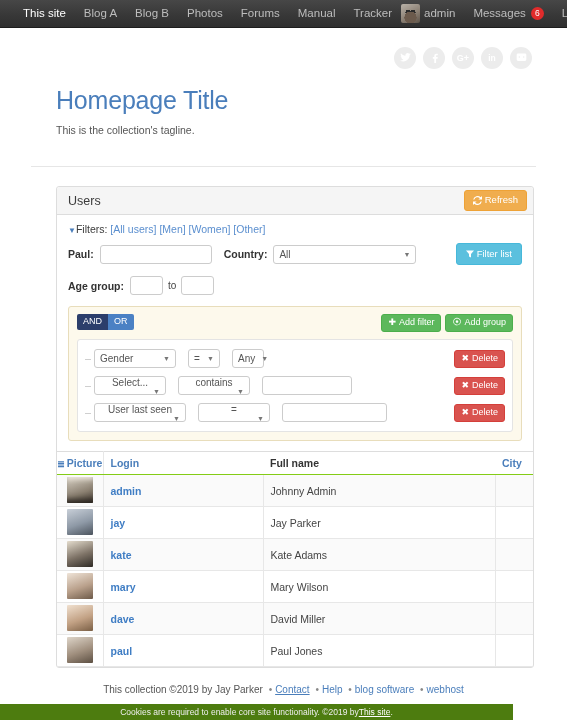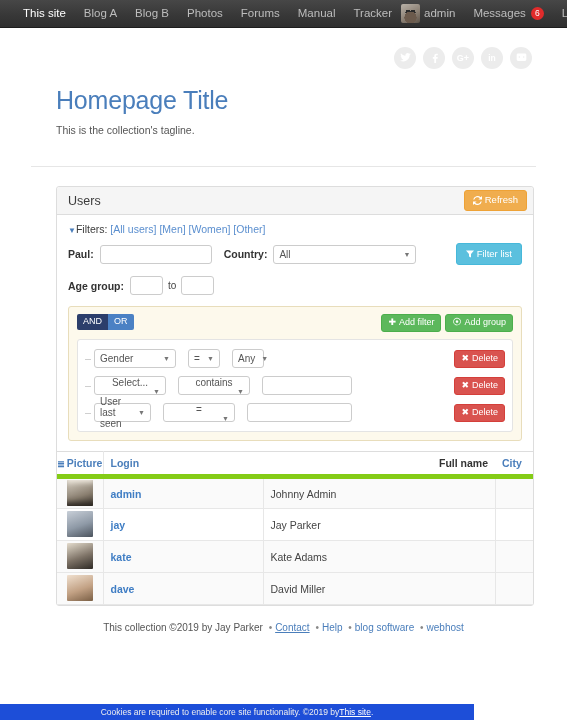--- a/index.html
+++ b/index.html
@@ -165,37 +165,37 @@
   .crit-row:before {
     content: ""; position: absolute; left: 0; top: 50%;
     width: 6px; height: 1px; background: #cfcfcf;
   }
   .crit-row .del { margin-left: auto; }
   .sel-a { width: 82px; }
   .sel-op-sm { width: 32px; }
   .sel-any { width: 32px; }
   .sel-b { width: 90px; }
   .sel-c { width: 72px; flex-direction: column; }
-  .sel-d { width: 57px; }
+  .sel-d { width: 92px; flex-direction: column; }
   .inp-val { width: 90px; height: 19px; }
   .inp-val2 { width: 105px; height: 19px; }
 
   
   .tbl { width: 100%; border-collapse: collapse; font-size: 10.5px; }
   .tbl th {
     text-align: left;
     padding: 5px 7px;
     border-top: 1px solid #dddddd;
-    border-bottom: 5px solid #84cc16;
+    border-bottom: 1px solid #84cc16;
     background: #ffffff;
     font-size: 10.5px;
     color: #4a7ebb;
     font-weight: bold;
   }
-  .tbl th.plain { color: #333333; text-align: right; }
+  .tbl th.plain { color: #333333; }
   .tbl td {
     padding: 0 7px;
     border-bottom: 1px solid #e7e7e7;
     border-right: 1px solid #e7e7e7;
     height: 32px;
     vertical-align: middle;
     color: #444;
   }
   .tbl th.col-pic, .tbl td.col-pic { width: 46px; padding: 0; text-align: center; border-right: 1px solid #e7e7e7;}
   .tbl th.col-login, .tbl td.col-login { width: 160px; }
@@ -209,22 +209,22 @@
   .sort-ico { font-size: 9px; margin-right: 2px; color: #4a7ebb; }
 
   
   .footer { text-align: center; margin-top: 16px; font-size: 10px; color: #555; }
   .footer a { color: #4a7ebb; text-decoration: none; cursor: pointer; }
   .footer a.contact { text-decoration: underline; }
   .sep { color: #888; margin: 0 3px; }
 
   .cookiebar {
     position: absolute; left: 0; bottom: 0;
-    width: 474px; height: 16px;
-    background: #1d4ed8;
+    width: 513px; height: 16px;
+    background: #4d7c0f;
     color: #efefef;
     font-size: 8.5px;
     display: flex; align-items: center; justify-content: center;
   }
   .cookiebar a { color: #ffffff; text-decoration: underline; }
 </style>
 </head>
 <body>
 
 <div class="topnav">
@@ -414,24 +414,36 @@
           <td class="col-login"><a class="ulink">jay</a></td>
           <td>Jay Parker</td>
           <td class="col-city"></td>
         </tr>
         <tr class="alt">
           <td class="col-pic"><span class="avatar-sm" style="background:linear-gradient(160deg,#e4dccd,#7d7266 55%,#2e2a25)"></span></td>
           <td class="col-login"><a class="ulink">kate</a></td>
           <td>Kate Adams</td>
           <td class="col-city"></td>
         </tr>
+        <tr>
+          <td class="col-pic"><span class="avatar-sm" style="background:linear-gradient(160deg,#efe4d8,#b9a08b 55%,#6d5a49)"></span></td>
+          <td class="col-login"><a class="ulink">mary</a></td>
+          <td>Mary Wilson</td>
+          <td class="col-city"></td>
+        </tr>
         <tr class="alt">
           <td class="col-pic"><span class="avatar-sm" style="background:linear-gradient(160deg,#f0e0cf,#c2a184 55%,#7a5f45)"></span></td>
           <td class="col-login"><a class="ulink">dave</a></td>
           <td>David Miller</td>
+          <td class="col-city"></td>
+        </tr>
+        <tr>
+          <td class="col-pic"><span class="avatar-sm" style="background:linear-gradient(160deg,#ded5c9,#a08f7e 55%,#5c4f42)"></span></td>
+          <td class="col-login"><a class="ulink">paul</a></td>
+          <td>Paul Jones</td>
           <td class="col-city"></td>
         </tr>
       </tbody>
     </table>
   </div>
 
   <div class="footer">
     <div>
       <span>This collection ©2019 by Jay Parker</span>
       <span class="sep">•</span><a class="contact">Contact</a>

